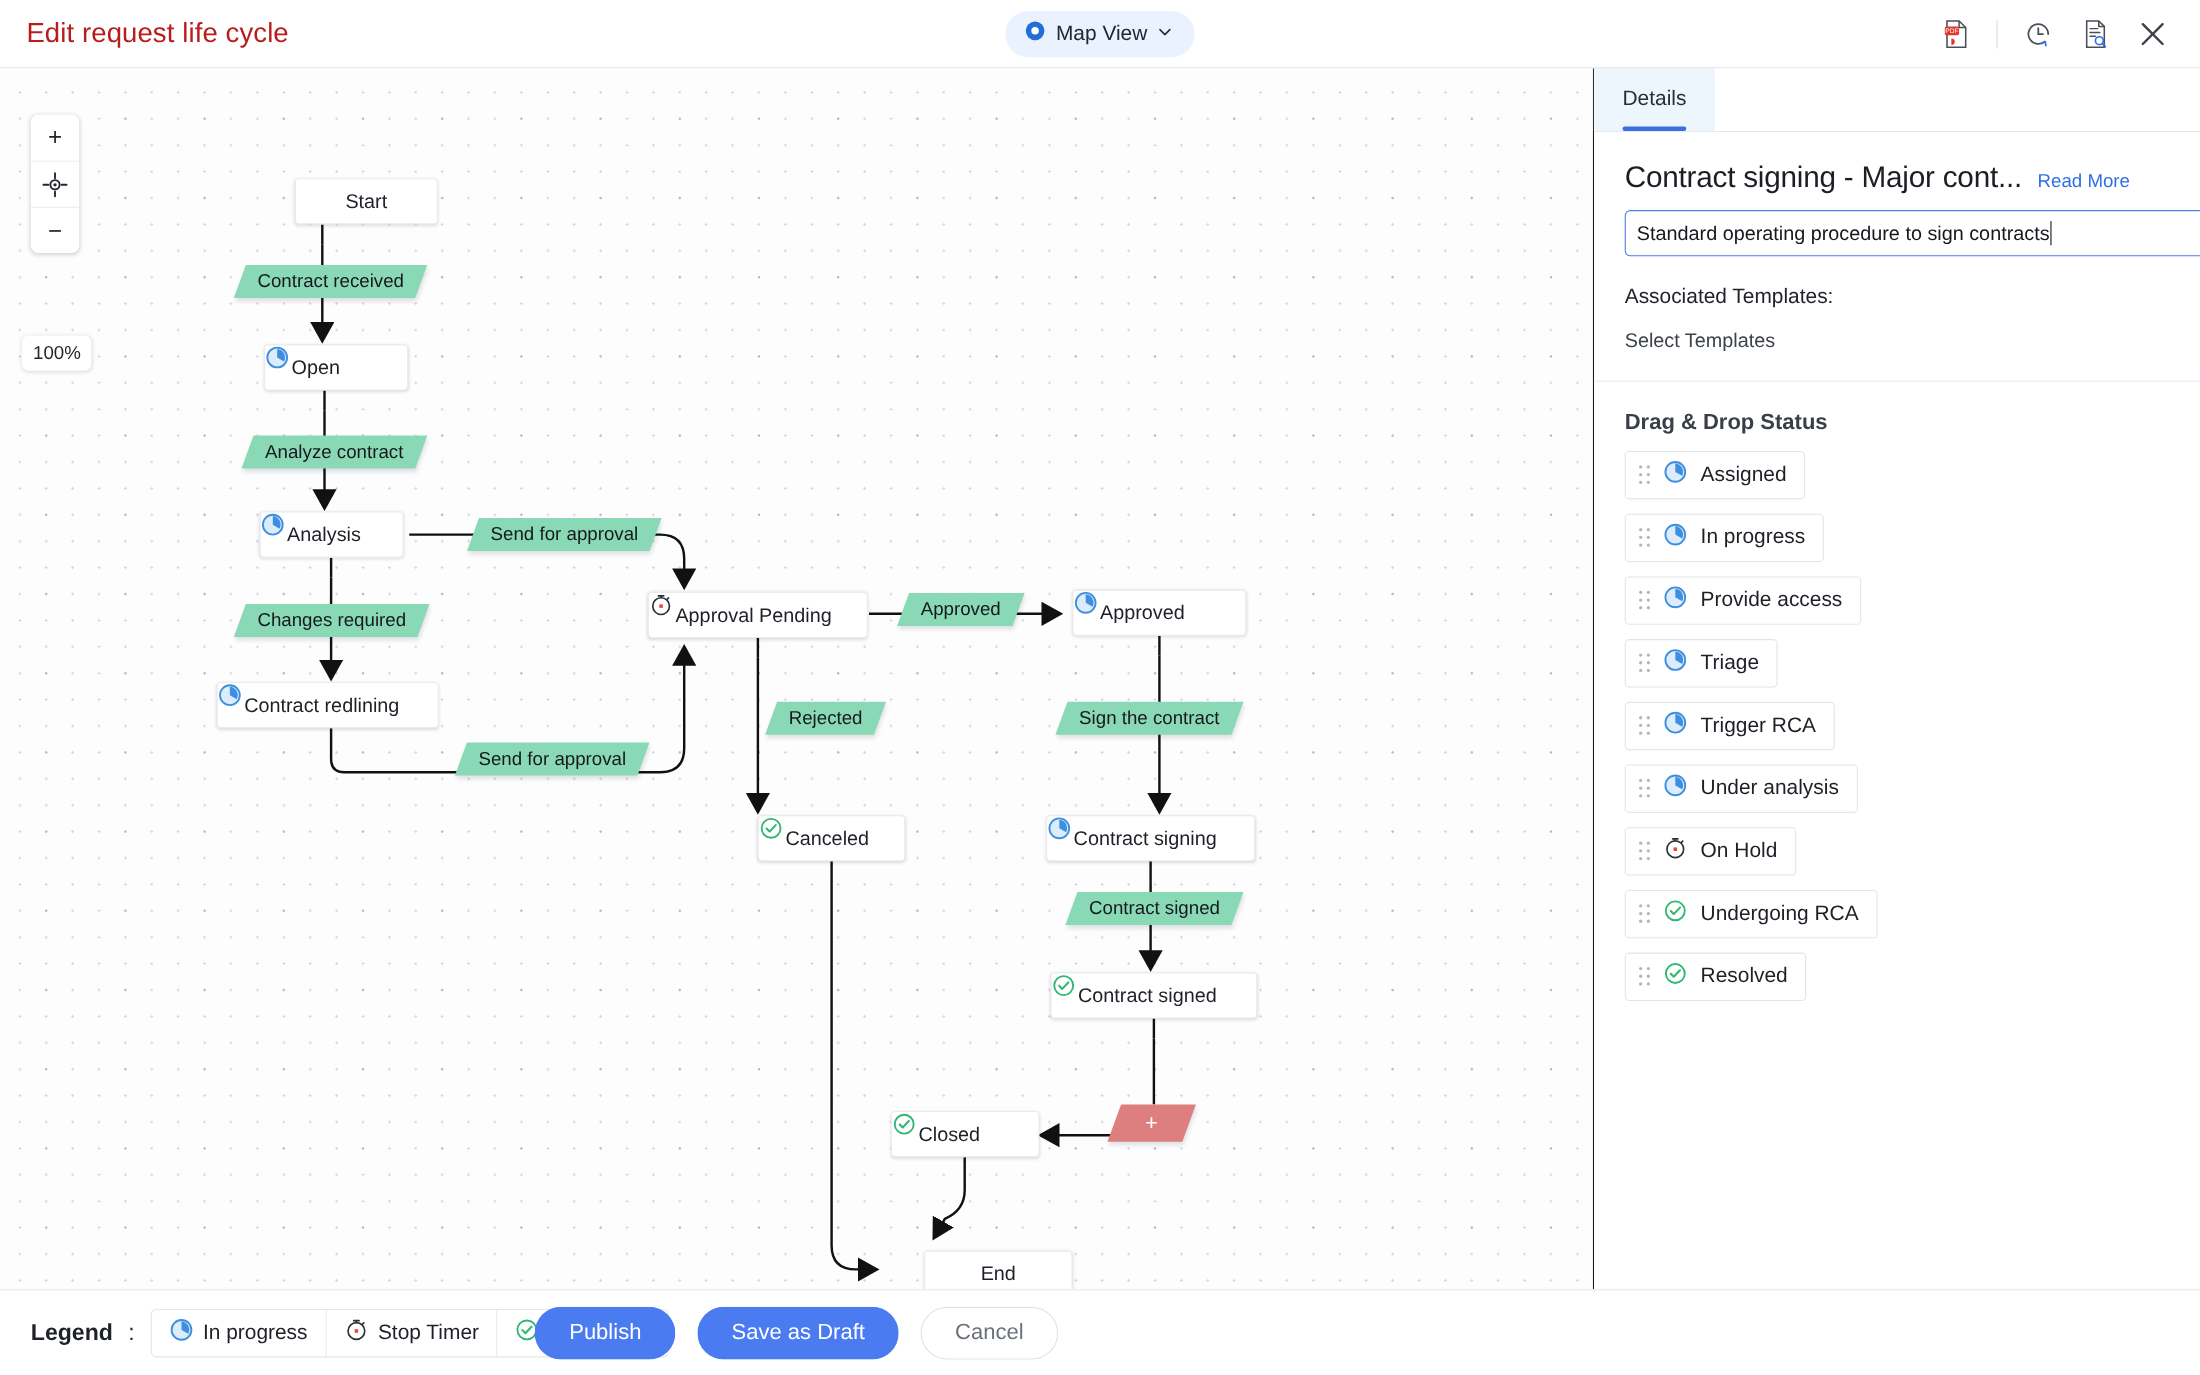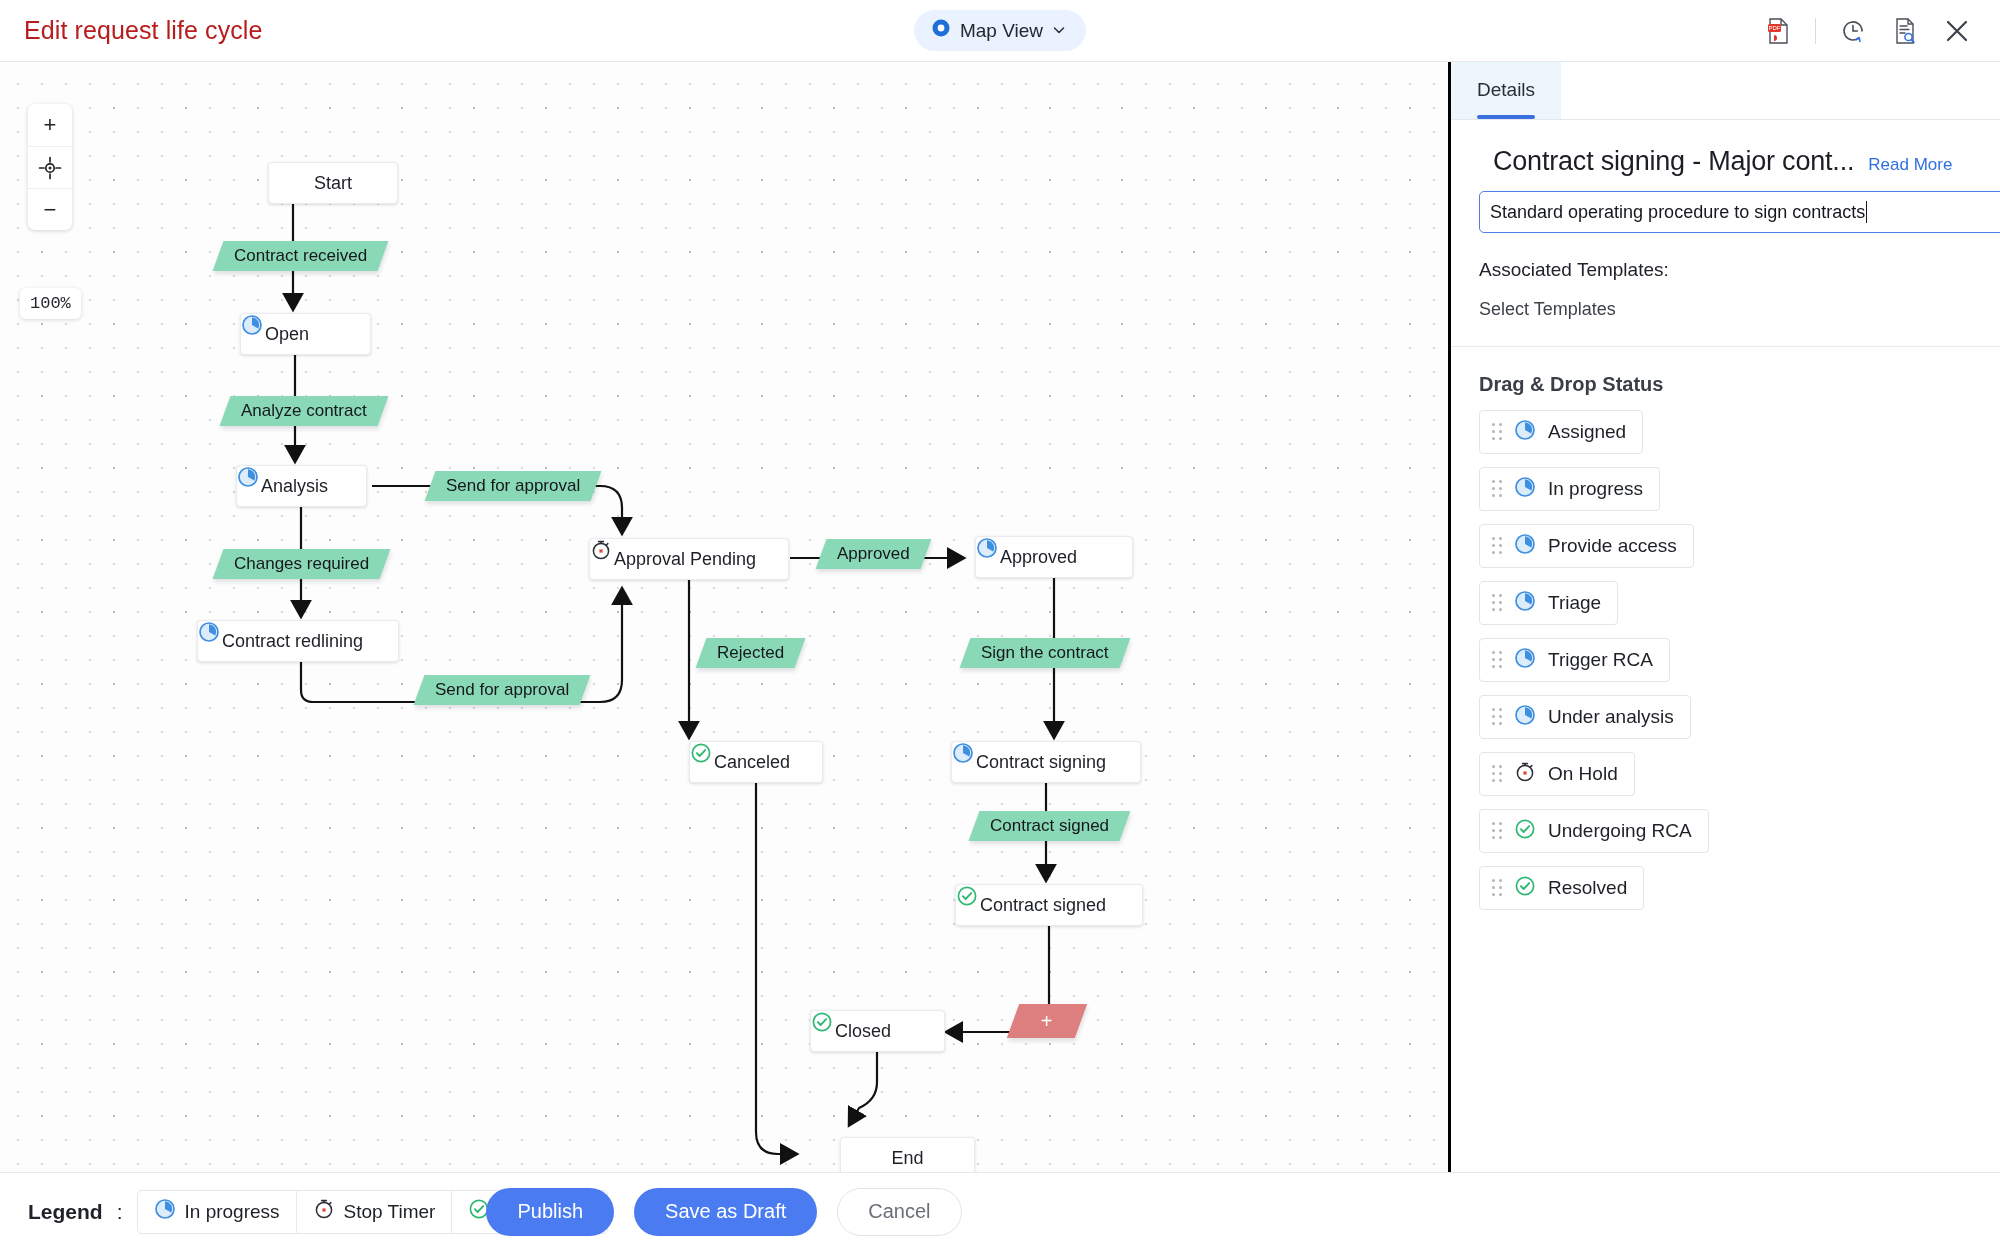--- a/index.html
+++ b/index.html
@@ -40,22 +40,22 @@
     background-size:72px 72px, 24px 24px;
     background-position:6px 10px, 6px 10px;
   }
   .zoom-controls {
     position:absolute; left:28px; top:42px; width:44px;
     background:#fff; border-radius:7px; box-shadow:0 1px 4px rgba(16,24,40,.18); overflow:hidden; z-index:4;
   }
   .zoom-btn { height:42px; display:flex; align-items:center; justify-content:center; cursor:pointer; font-size:22px; color:#22252a; }
   .zoom-btn + .zoom-btn { border-top:1px solid #eceef1; }
   .zoom-level {
-    position:absolute; left:20px; top:226px; background:#fff; border-radius:6px;
-    box-shadow:0 1px 4px rgba(16,24,40,.16); padding:6px 10px; font-size:17px; color:#23262b; z-index:4;font-family:Liberation Mono, monospace;
+    position:absolute; left:20px; top:243px; background:#fff; border-radius:6px;
+    box-shadow:0 1px 4px rgba(16,24,40,.16); padding:6px 10px; font-size:17px; color:#23262b; z-index:4;
   }
 
   .flow { position:absolute; inset:0; z-index:3; }
   .flow svg { position:absolute; left:0; top:0; }
 
   
   .node {
     position:absolute; background:#fff; border:1px solid #e9ebef; border-radius:4px;
     box-shadow:0 1px 3px rgba(16,24,40,.14);
     display:flex; align-items:center; height:42px; padding:0 14px; gap:10px;
@@ -71,32 +71,32 @@
     transform:skewX(-20deg); box-shadow:2px 3px 4px rgba(16,24,40,.13);
   }
   .tag > span { display:block; transform:skewX(20deg); }
   .tag.red { background:#dd7f7f; color:#fff; font-size:20px; }
 
   
   .ico { flex:0 0 auto; display:inline-block; }
 
   
   .panel {
-    width:552px; flex:0 0 552px; border-left:3px solid #000000; background:#fff;
+    width:552px; flex:0 0 552px; border-left:1px solid #000000; background:#fff;
     display:flex; flex-direction:column; min-height:0;
   }
   .panel-tabs { height:58px; display:flex; align-items:flex-end; border-bottom:1px solid #e6e8ec; }
   .tab {
     background:#eef6fd; height:58px; display:flex; align-items:center; padding:0 26px;
     font-size:19px; color:#2a2e35; position:relative; cursor:pointer;
   }
   .tab .underline { position:absolute; left:26px; right:26px; bottom:0; height:4px; background:#3b6fe0; border-radius:2px; }
   .panel-head { padding:26px 28px 0 28px; }
   .panel-title-row { display:flex; align-items:baseline; gap:14px; }
-  .panel-title { font-size:27px; color:#1b1e24; font-weight:400; letter-spacing:-.2px;margin-left:14px; }
+  .panel-title { font-size:27px; color:#1b1e24; font-weight:400; letter-spacing:-.2px; }
   .read-more { font-size:17px; color:#2f6fe4; cursor:pointer; white-space:nowrap; }
   .desc-input {
     margin-top:14px; width:584px; height:42px; border:1.6px solid #4e7fe8; border-radius:5px;
     display:flex; align-items:center; padding:0 10px; font-size:18px; color:#15181d; background:#fff; position:relative;
   }
   .caret { display:inline-block; width:1px; height:22px; background:#15181d; margin-left:1px; }
   .assoc-label { margin-top:26px; font-size:19px; color:#20242a; }
   .assoc-select { margin-top:18px; font-size:18px; color:#3d424a; cursor:pointer; }
   .panel-sep { margin:26px 0 0 0; height:1px; background:#e8eaee; }
   .dnd-title { padding:26px 28px 0 28px; font-size:20px; font-weight:bold; color:#3a3f47; }

